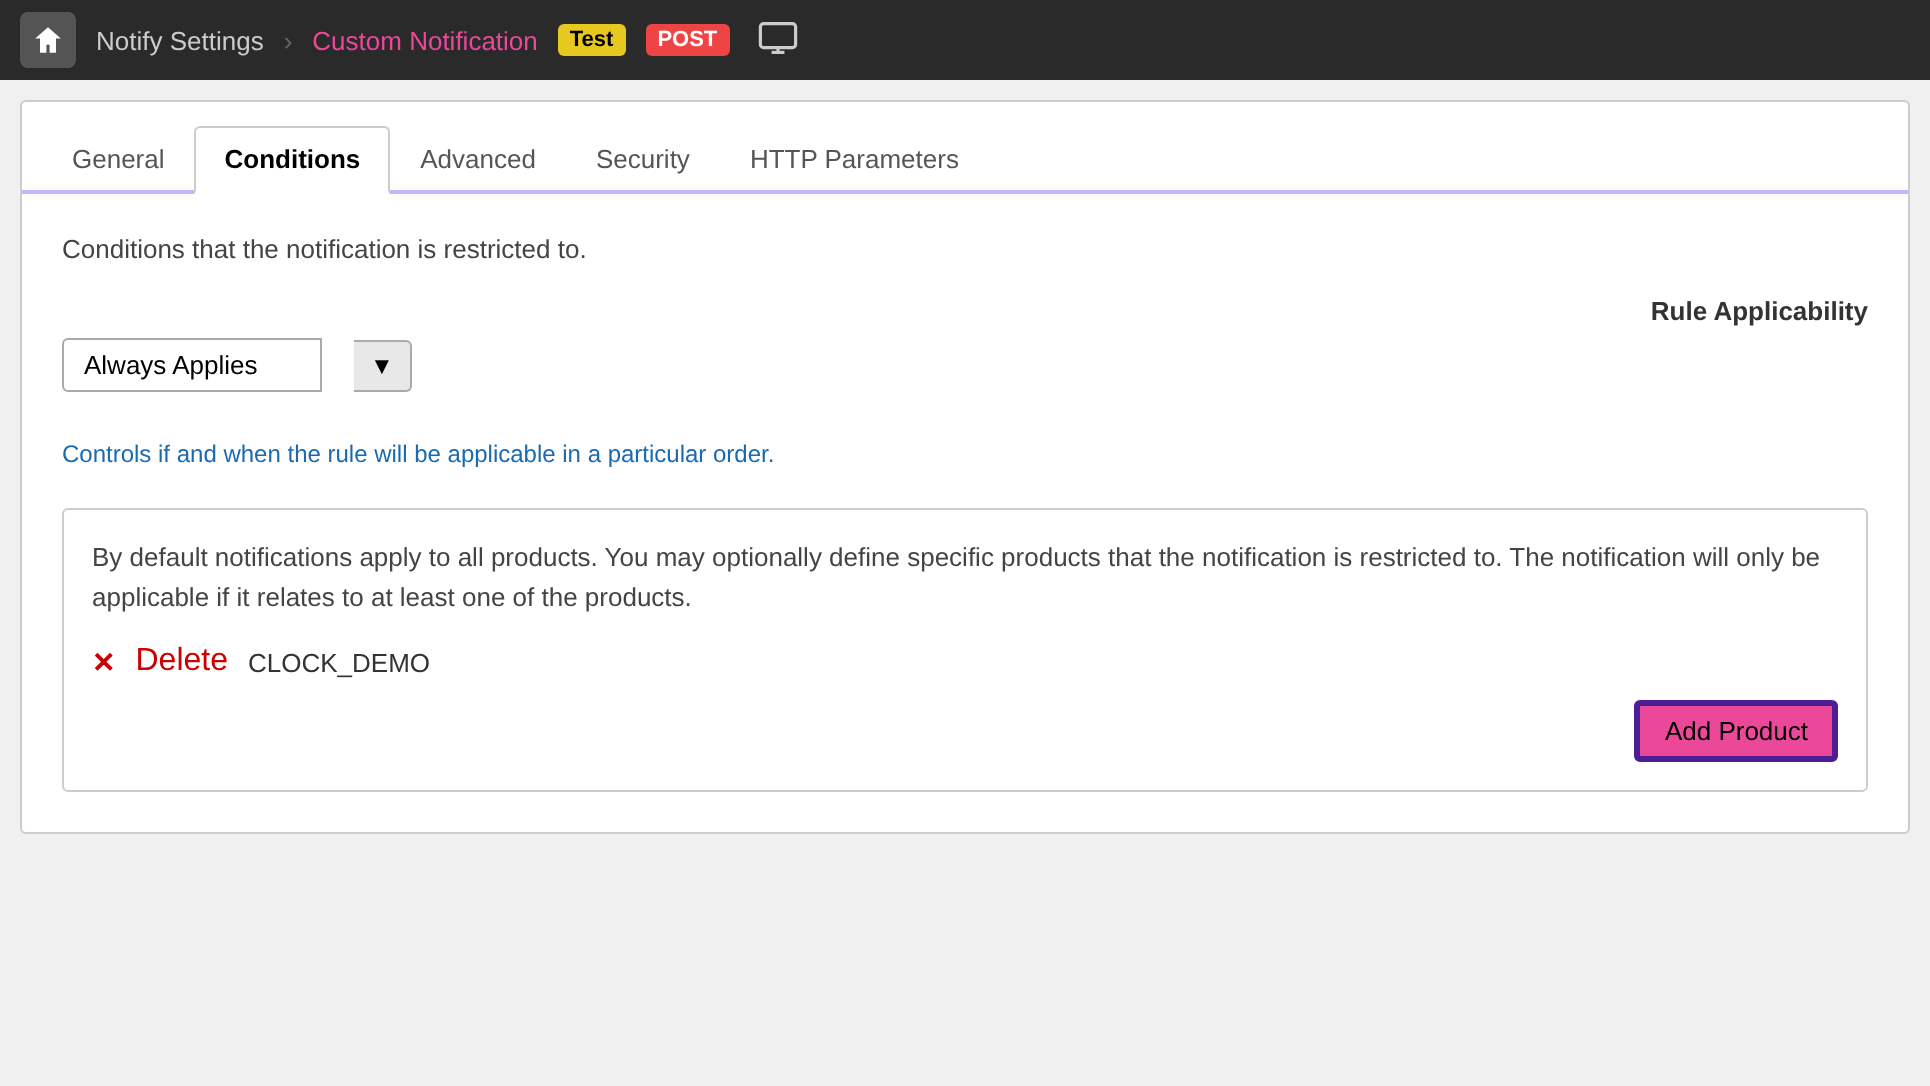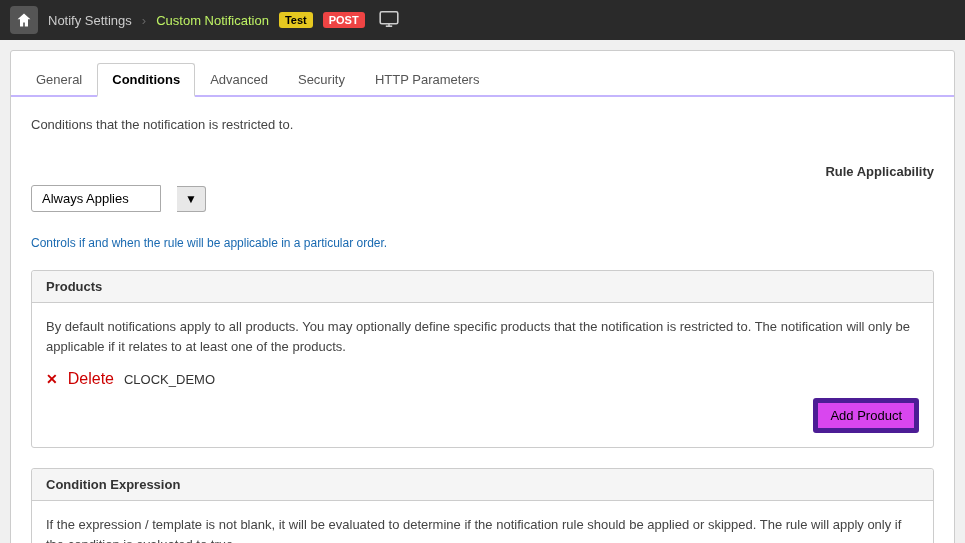--- a/index.html
+++ b/index.html
@@ -22,21 +22,21 @@
       cursor: pointer;
     }
     .topnav-home svg { fill: white; }
     .topnav-title {
       color: #ccc;
       font-size: 13px;
       cursor: pointer;
     }
     .topnav-sep { color: #666; }
     .topnav-custom {
-      color: #bef264;
+      color: #ec4899;
       font-size: 13px;
       cursor: pointer;
     }
     .badge-test {
       background: #e6c820;
       color: #000;
       font-size: 11px;
       font-weight: bold;
       padding: 2px 6px;
       border-radius: 3px;
@@ -90,21 +90,21 @@
       background: white;
     }
 
     
     .content {
       padding: 20px;
     }
 
     .conditions-desc {
       color: #444;
-      margin-bottom: 32px;
+      margin-bottom: 16px;
     }
 
     .rule-applicability-label {
       font-weight: bold;
       margin-bottom: 6px;
       text-align: right;
     }
 
     .dropdown-wrapper {
       display: flex;
@@ -181,22 +181,22 @@
     .product-name {
       font-size: 13px;
       color: #333;
     }
     .add-product-row {
       display: flex;
       justify-content: flex-end;
       margin-top: 10px;
     }
     .add-product-btn {
-      background: #d946ef;
-      border: 5px solid #4c1d95;
+      background: #ec4899;
+      border: 3px solid #4c1d95;
       border-radius: 3px;
       padding: 5px 12px;
       cursor: pointer;
       font-size: 13px;
     }
 
     
     .cond-expr-desc {
       color: #444;
       line-height: 1.5;
@@ -255,37 +255,30 @@
         <select class="dropdown-select">
           <option>Always Applies</option>
           <option>Conditional</option>
         </select>
         <button class="dropdown-arrow-btn">▼</button>
       </div>
       <p class="rule-help">Controls if and when the rule will be applicable in a particular order.</p>
     </div>
 
     <div class="section-box">
-      <div class="section-header">Products</div>
       <div class="section-body">
         <p class="products-desc">By default notifications apply to all products. You may optionally define specific products that the notification is restricted to. The notification will only be applicable if it relates to at least one of the products.</p>
         <div class="product-row">
           <span class="delete-x">✕</span>
           <span class="delete-link">
             <span>Delete</span>
           </span>
           <span class="product-name">CLOCK_DEMO</span>
         </div>
         <div class="add-product-row">
           <button class="add-product-btn">Add Product</button>
         </div>
       </div>
     </div>
 
-    <div class="section-box">
-      <div class="section-header">Condition Expression</div>
-      <div class="section-body">
-        <p class="cond-expr-desc">If the expression / template is not blank, it will be evaluated to determine if the notification rule should be applied or skipped. The rule will apply only if the condition is evaluated to true.</p>
-      </div>
-    </div>
 
   </div>
 </div>
 
 </body></html>

